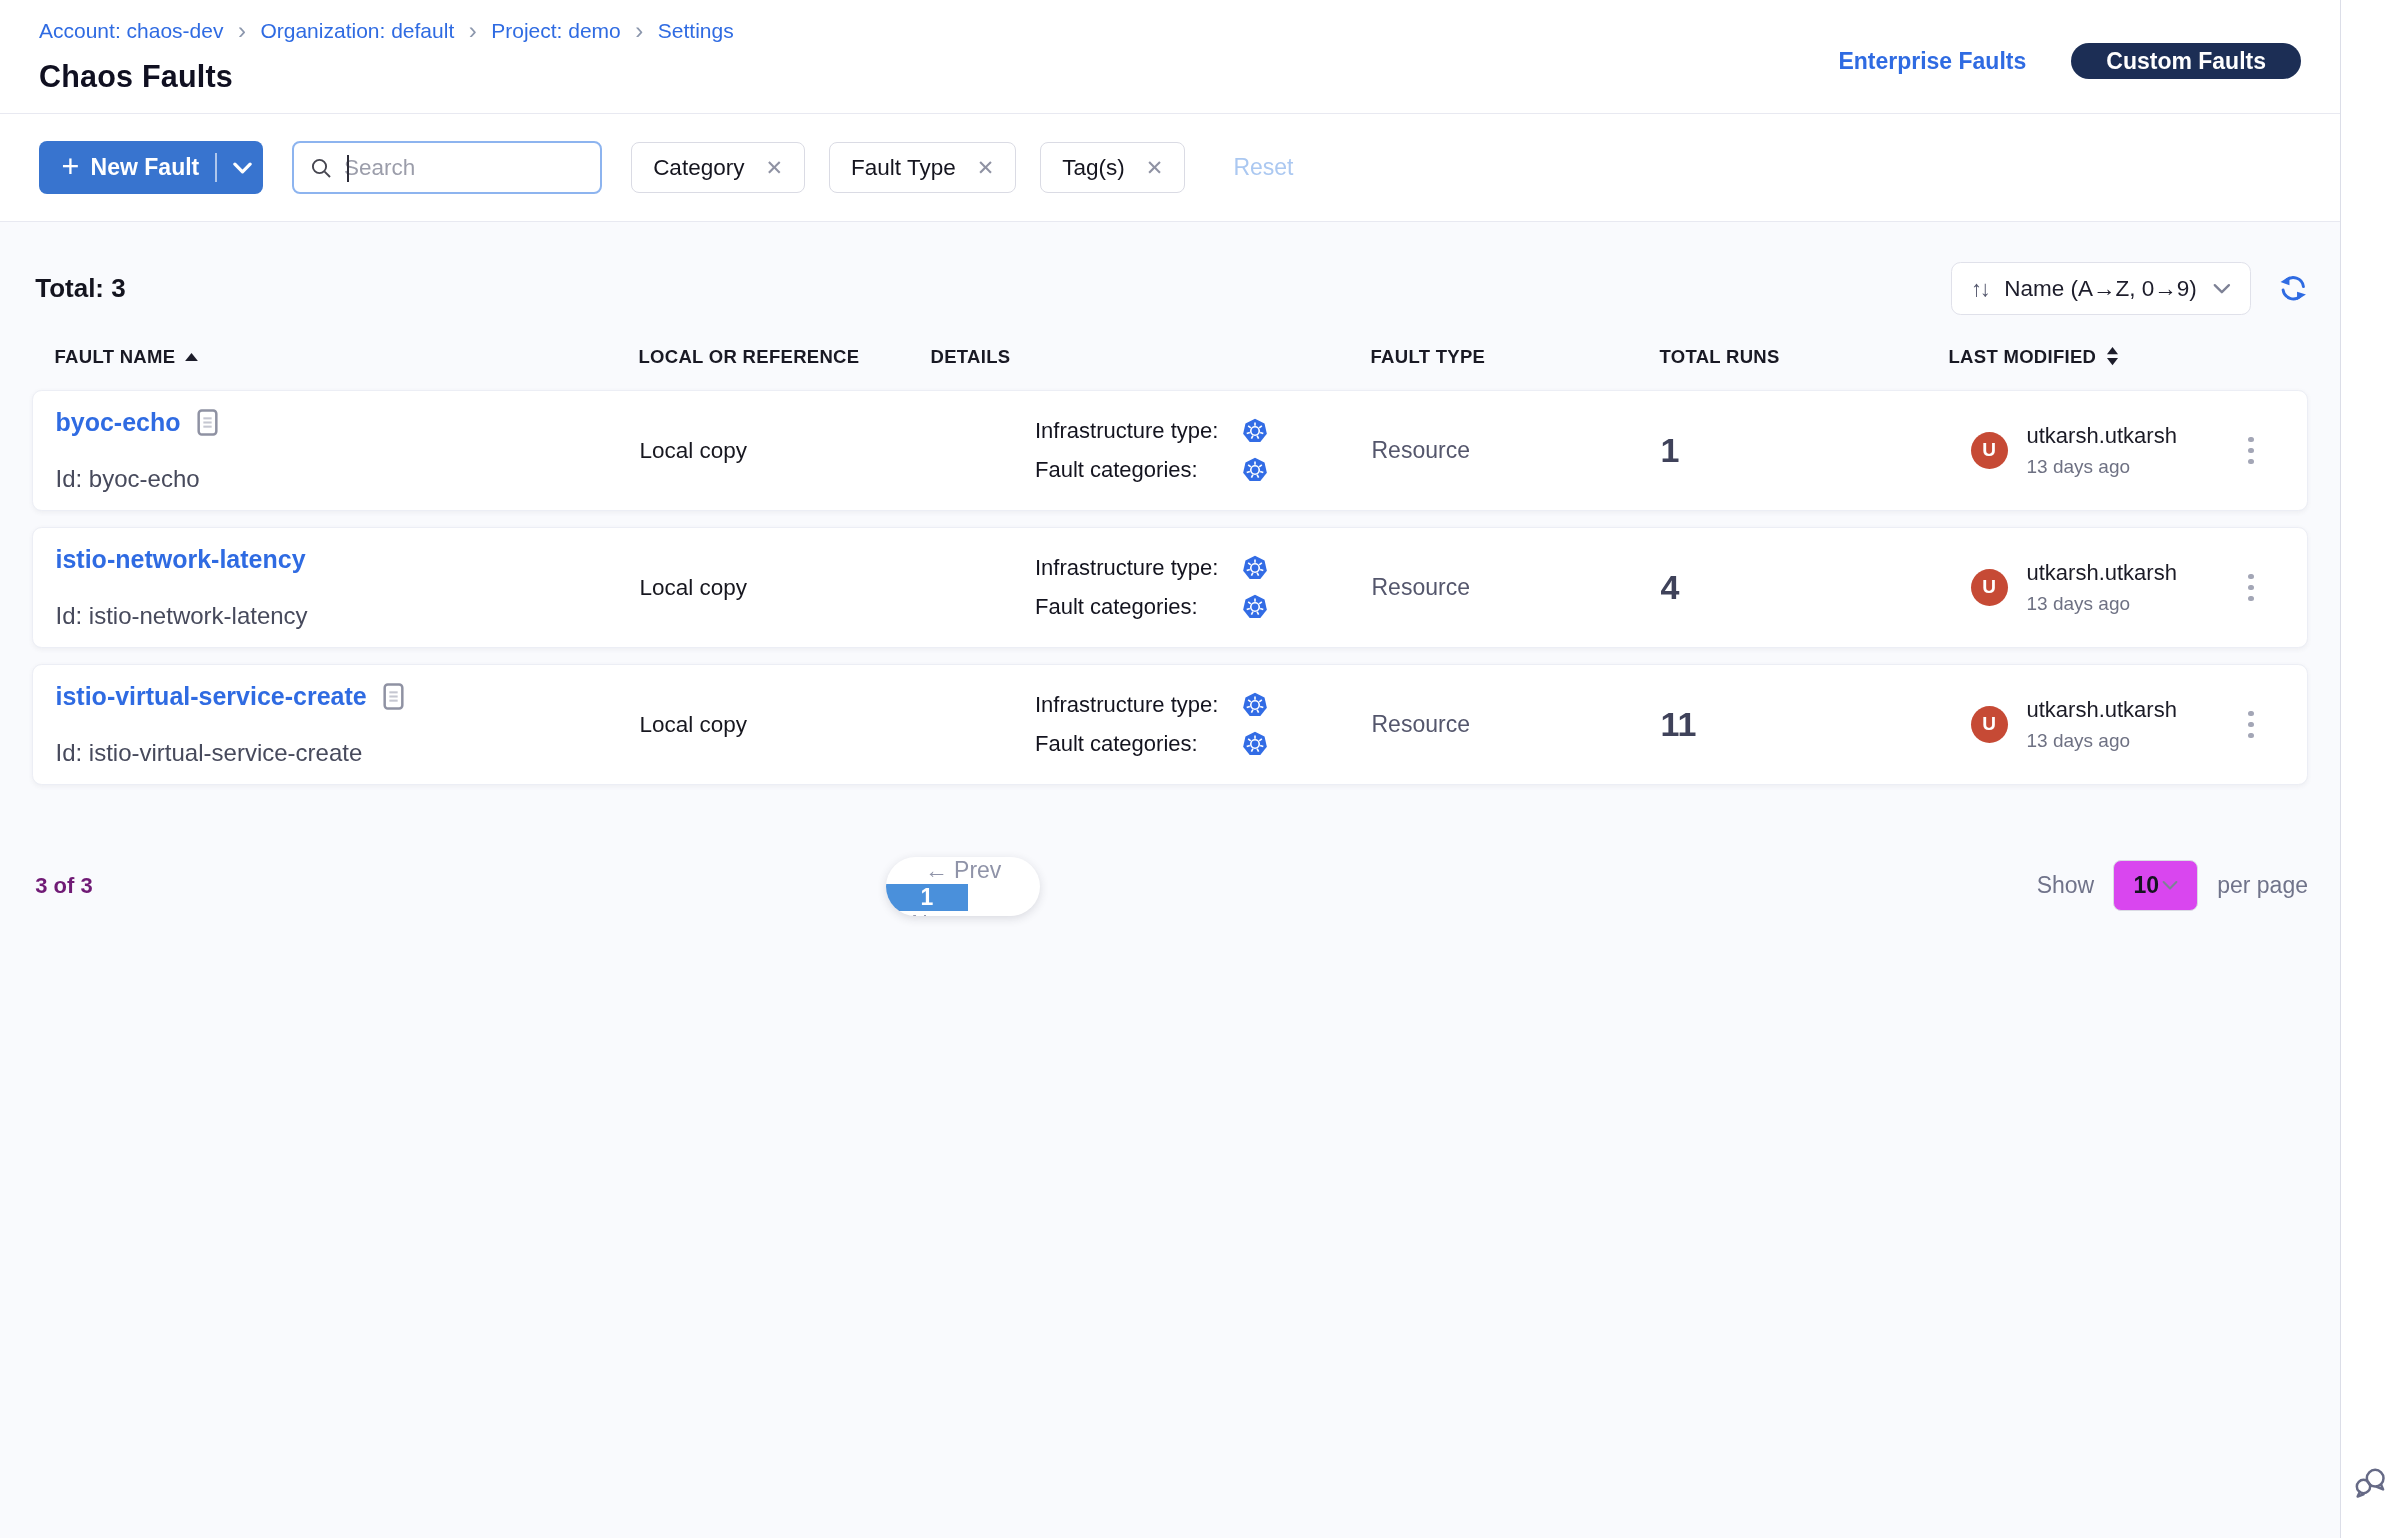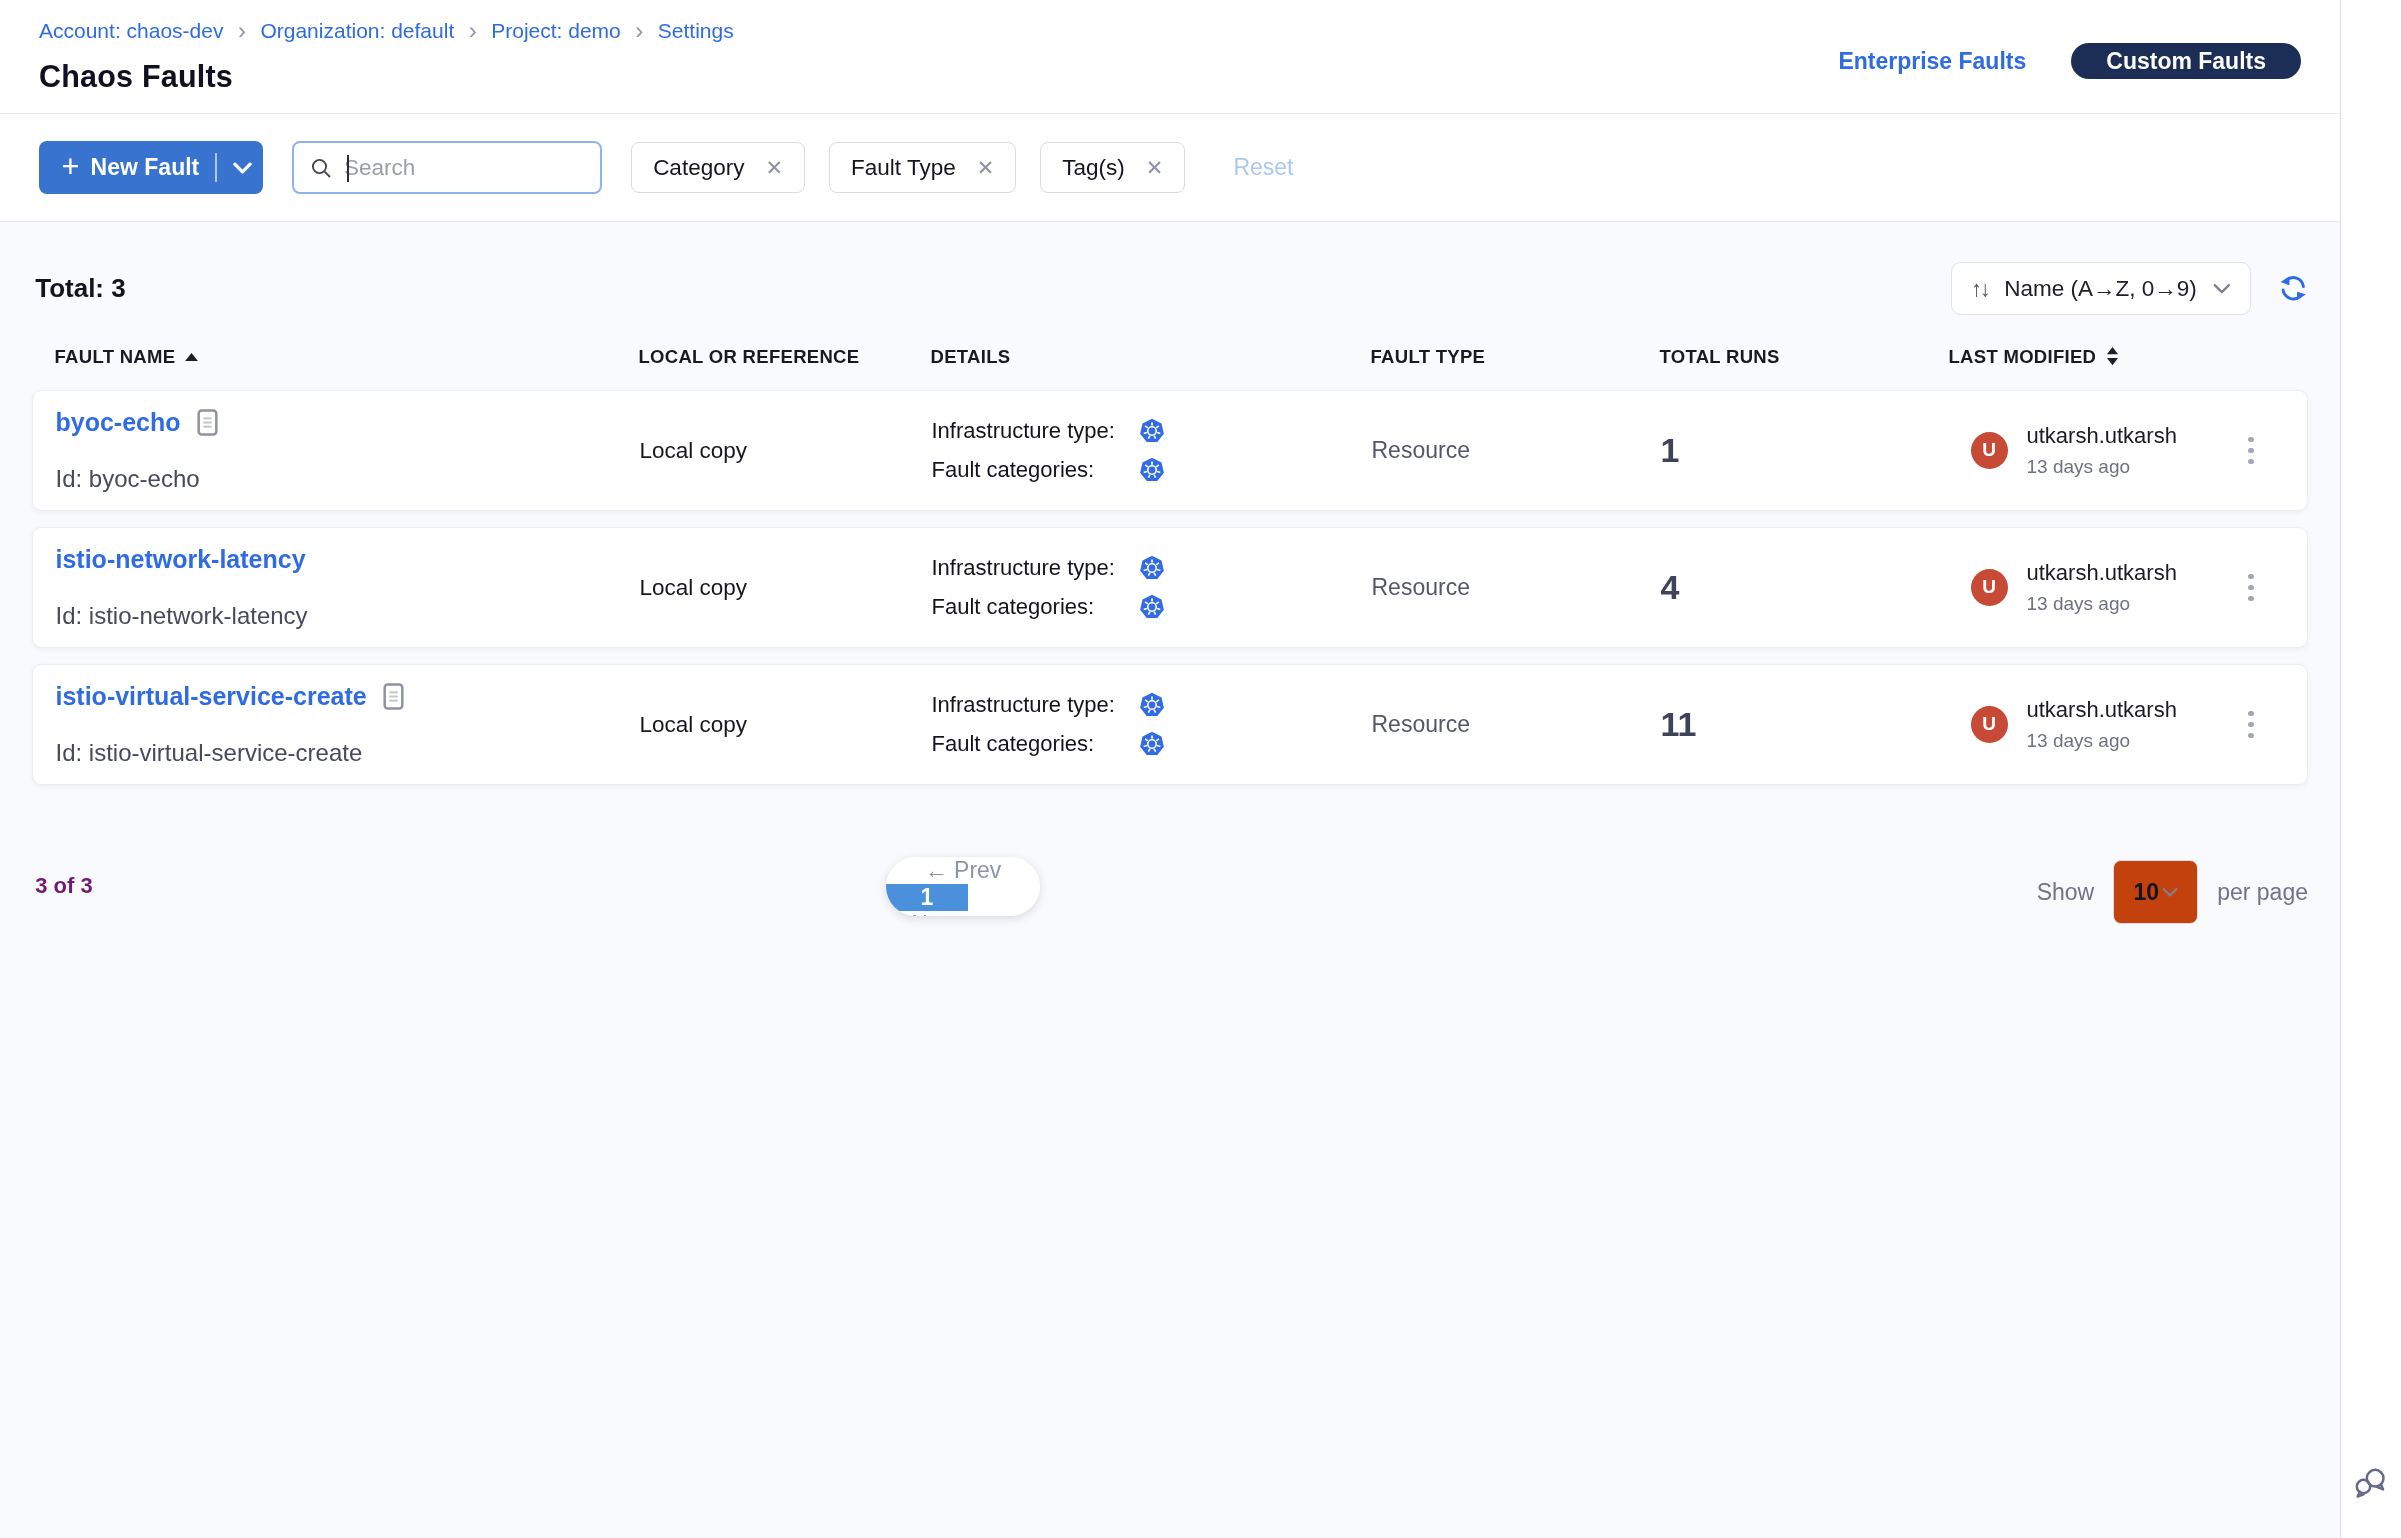--- a/index.html
+++ b/index.html
@@ -63,21 +63,21 @@
   .card { height:121px; background:#fff; border:1.6px solid #eceef5; border-radius:9.6px;
           box-shadow:0 1.6px 4px rgba(96,97,112,.07); margin-bottom:16px;
           display:grid; grid-template-columns:584px 292px 440px 289px 289px 1fr;
           align-items:center; padding:0 45px 0 22.5px; }
   .name-cell { display:flex; flex-direction:column; justify-content:center; }
   .name-line { display:flex; align-items:center; gap:16px; }
   .fault-link { font-size:25px; font-weight:700; color:var(--link,#2f6be2); cursor:pointer; }
   .fault-id { font-size:24px; color:#474a5c; margin-top:28px; }
   .localref { font-size:22.5px; color:#17171f; }
   .details-cell { display:flex; flex-direction:column; gap:13px; }
-  .detail-line { display:flex; align-items:center; }
+  .detail-line { display:flex; align-items:center;justify-content:center; }
   .detail-label { display:inline-block; width:207px; font-size:22px; color:#14141f; }
   .fault-type { font-size:23px; color:#54566c; }
   .runs { font-size:34px; font-weight:700; color:#3f425a; }
   .modified-cell { display:flex; align-items:center; }
   .avatar { width:37px; height:37px; border-radius:50%; background:var(--avatar,#c64a35); color:#fff;
             font-size:19px; font-weight:700; display:flex; align-items:center; justify-content:center; margin-left:21px; }
   .mod-text { margin-left:19px; }
   .mod-name { font-size:22px; color:#1b1b26; }
   .mod-time { font-size:19px; color:#6e7183; margin-top:6.4px; }
   .kebab { margin-left:auto; background:none; border:none; cursor:pointer; display:flex; flex-direction:column;
@@ -89,21 +89,21 @@
   .range-label { position:absolute; left:3.2px; top:16px; font-size:22px; font-weight:700; color:#701a75; }
   .pager { position:absolute; left:854px; top:0; height:59px; background:#fff; border-radius:30px;
            box-shadow:0 2.4px 9.6px rgba(40,41,61,.15); display:flex; overflow:hidden;flex-direction:column; }
   .page-btn { border:none; background:transparent; font-family:inherit; display:flex; align-items:center;
               justify-content:center; color:#8f93a8; font-size:23px; cursor:pointer; }
   .page-btn.prev { width:154px; }
   .page-btn.next { width:127px; }
   .page-btn.active { width:82px; background:var(--active,#4a90db); color:#fff; font-weight:700; }
   .show-group { position:absolute; right:0; top:3.2px; display:flex; align-items:center; gap:19px;
                 font-size:23px; color:#70738a; }
-  .page-size { height:64px; min-width:85px; background:#c2410c; border:1.6px solid #dadbe4; border-radius:8px;
+  .page-size { height:51px; min-width:85px; background:#d946ef; border:1.6px solid #dadbe4; border-radius:8px;
                display:flex; align-items:center; justify-content:center; gap:3px; cursor:pointer; }
   .page-size .ps-value { font-size:23px; font-weight:600; color:#14141f; }
 
   svg { display:block; }
 </style>
 </head>
 <body>
 
 <div class="page">
   <div class="main">

